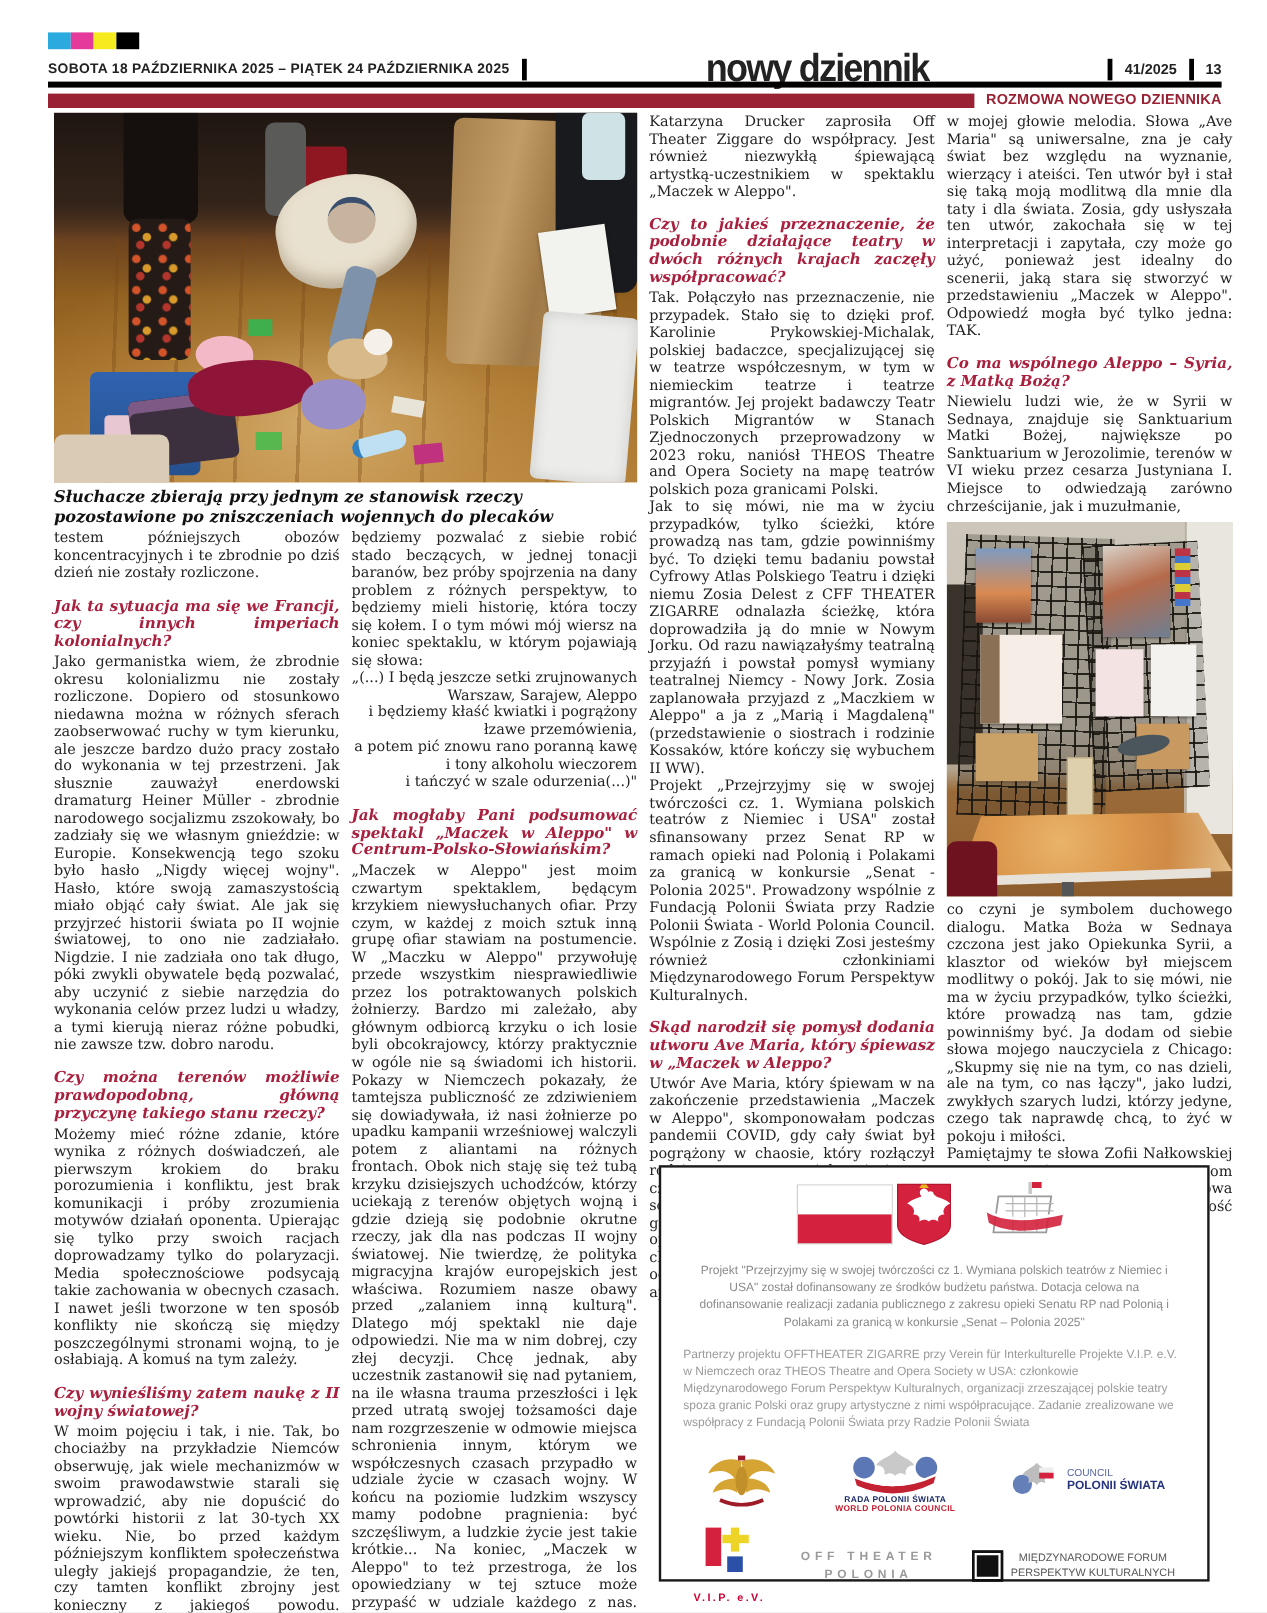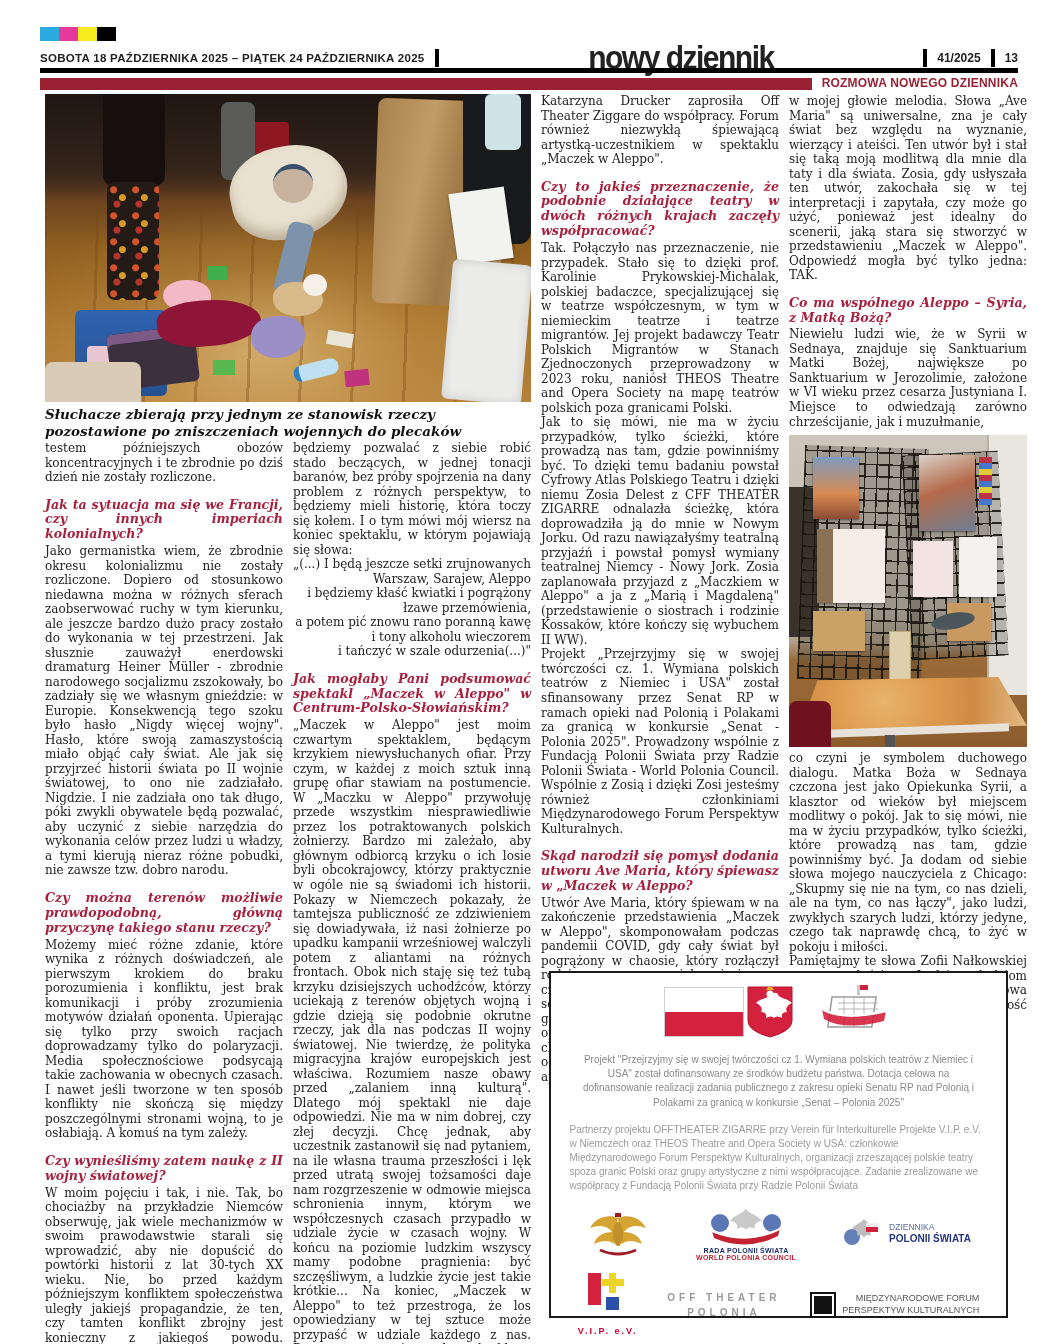--- a/index.html
+++ b/index.html
@@ -57,21 +57,21 @@
   .logo-row{display:flex;justify-content:space-around;align-items:center;margin-top:11px;height:60px;}
   .logo{display:flex;flex-direction:column;align-items:center;justify-content:center;text-align:center;}
   .wpc-t1{font-size:7px;font-weight:bold;color:#1d2d6b;letter-spacing:.3px;}
   .wpc-t2{font-size:7px;font-weight:bold;color:#c22232;letter-spacing:.3px;}
   .fps-text{font-size:10px;font-weight:bold;color:#27357f;text-align:left;line-height:1.25;}
   .vip-mark{position:relative;width:56px;height:40px;}
   .vip-label{font-size:9px;font-weight:bold;color:#c03;letter-spacing:2px;margin-top:13px;}
   .off-text{color:#9a9a9a;font-weight:bold;letter-spacing:4px;font-size:10px;line-height:1.5;white-space:pre-line;}
   .mfpk{display:flex;align-items:center;gap:6px;}
   .mfpk-sq{width:22px;height:22px;background:#111;border:2px solid #111;box-shadow:inset 0 0 0 2px #fff;}
-  .mfpk-text{font-size:9px;color:#555;text-align:right;line-height:1.3;white-space:pre-line;}
+  .mfpk-text{font-size:9px;color:#555;text-align:center;line-height:1.3;white-space:pre-line;}
 </style>
 </head>
 <body>
 
 <div class="page">
 
   <div class="regmarks">
     <span style="background:#2BAADF"></span>
     <span style="background:#E5399B"></span>
     <span style="background:#F5EB1E"></span>
@@ -140,34 +140,34 @@
         <p class="verse">a potem pić znowu rano poranną kawę</p>
         <p class="verse">i tony alkoholu wieczorem</p>
         <p class="verse">i tańczyć w szale odurzenia(...)"</p>
         <h3 class="q" style="color: rgb(168, 32, 62);">Jak mogłaby Pani podsumować spektakl „Maczek w Aleppo" w Centrum-Polsko-Słowiańskim?</h3>
         <p class="para">„Maczek w Aleppo" jest moim czwartym spektaklem, będącym krzykiem niewysłuchanych ofiar. Przy czym, w każdej z moich sztuk inną grupę ofiar stawiam na postumencie. W „Maczku w Aleppo" przywołuję przede wszystkim niesprawiedliwie przez los potraktowanych polskich żołnierzy. Bardzo mi zależało, aby głównym odbiorcą krzyku o ich losie byli obcokrajowcy, którzy praktycznie w ogóle nie są świadomi ich historii. Pokazy w Niemczech pokazały, że tamtejsza publiczność ze zdziwieniem się dowiadywała, iż nasi żołnierze po upadku kampanii wrześniowej walczyli potem z aliantami na różnych frontach. Obok nich staję się też tubą krzyku dzisiejszych uchodźców, którzy uciekają z terenów objętych wojną i gdzie dzieją się podobnie okrutne rzeczy, jak dla nas podczas II wojny światowej. Nie twierdzę, że polityka migracyjna krajów europejskich jest właściwa. Rozumiem nasze obawy przed „zalaniem inną kulturą". Dlatego mój spektakl nie daje odpowiedzi. Nie ma w nim dobrej, czy złej decyzji. Chcę jednak, aby uczestnik zastanowił się nad pytaniem, na ile własna trauma przeszłości i lęk przed utratą swojej tożsamości daje nam rozgrzeszenie w odmowie miejsca schronienia innym, którym we współczesnych czasach przypadło w udziale życie w czasach wojny. W końcu na poziomie ludzkim wszyscy mamy podobne pragnienia: być szczęśliwym, a ludzkie życie jest takie krótkie... Na koniec, „Maczek w Aleppo" to też przestroga, że los opowiedziany w tej sztuce może przypaść w udziale każdego z nas. Przestroga ta otwiera cały spektakl.</p>
       </div>
 
   </div>
 
   <div class="col" id="col3">
-      <p class="para">Katarzyna Drucker zaprosiła Off Theater Ziggare do współpracy. Forum również niezwykłą śpiewającą artystką-uczestnikiem w spektaklu „Maczek w Aleppo".</p>
+      <p class="para">Katarzyna Drucker zaprosiła Off Theater Ziggare do współpracy. Jest również niezwykłą śpiewającą artystką-uczestnikiem w spektaklu „Maczek w Aleppo".</p>
       <h3 class="q" style="color: rgb(168, 32, 62);">Czy to jakieś przeznaczenie, że podobnie działające teatry w dwóch różnych krajach zaczęły współpracować?</h3>
       <p class="para">Tak. Połączyło nas przeznaczenie, nie przypadek. Stało się to dzięki prof. Karolinie Prykowskiej-Michalak, polskiej badaczce, specjalizującej się w teatrze współczesnym, w tym w niemieckim teatrze i teatrze migrantów. Jej projekt badawczy Teatr Polskich Migrantów w Stanach Zjednoczonych przeprowadzony w 2023 roku, naniósł THEOS Theatre and Opera Society na mapę teatrów polskich poza granicami Polski.</p>
       <p class="para">Jak to się mówi, nie ma w życiu przypadków, tylko ścieżki, które prowadzą nas tam, gdzie powinniśmy być. To dzięki temu badaniu powstał Cyfrowy Atlas Polskiego Teatru i dzięki niemu Zosia Delest z CFF THEATER ZIGARRE odnalazła ścieżkę, która doprowadziła ją do mnie w Nowym Jorku. Od razu nawiązałyśmy teatralną przyjaźń i powstał pomysł wymiany teatralnej Niemcy - Nowy Jork. Zosia zaplanowała przyjazd z „Maczkiem w Aleppo" a ja z „Marią i Magdaleną" (przedstawienie o siostrach i rodzinie Kossaków, które kończy się wybuchem II WW).</p>
       <p class="para">Projekt „Przejrzyjmy się w swojej twórczości cz. 1. Wymiana polskich teatrów z Niemiec i USA" został sfinansowany przez Senat RP w ramach opieki nad Polonią i Polakami za granicą w konkursie „Senat - Polonia 2025". Prowadzony wspólnie z Fundacją Polonii Świata przy Radzie Polonii Świata - World Polonia Council. Wspólnie z Zosią i dzięki Zosi jesteśmy również członkiniami Międzynarodowego Forum Perspektyw Kulturalnych.</p>
       <h3 class="q" style="color: rgb(168, 32, 62);">Skąd narodził się pomysł dodania utworu Ave Maria, który śpiewasz w „Maczek w Aleppo?</h3>
       <p class="para">Utwór Ave Maria, który śpiewam w na zakończenie przedstawienia „Maczek w Aleppo", skomponowałam podczas pandemii COVID, gdy cały świat był pogrążony w chaosie, który rozłączył rodziny czasem na wiele miesięcy, a czasem na zawsze. To był w pewnym sensie czas wojny z niewidocznym gołym okiem wrogiem. Ja opiekowałam się wtedy moim ciężko chorym tatą. Byliśmy razem odizolowani. Usłyszałam podkład w aplikacji tzw. Beat i wtedy powstała</p>
     </div>
 
   <div class="col" id="col4">
     <div>
         <p class="para">w mojej głowie melodia. Słowa „Ave Maria" są uniwersalne, zna je cały świat bez względu na wyznanie, wierzący i ateiści. Ten utwór był i stał się taką moją modlitwą dla mnie dla taty i dla świata. Zosia, gdy usłyszała ten utwór, zakochała się w tej interpretacji i zapytała, czy może go użyć, ponieważ jest idealny do scenerii, jaką stara się stworzyć w przedstawieniu „Maczek w Aleppo". Odpowiedź mogła być tylko jedna: TAK.</p>
         <h3 class="q" style="color: rgb(168, 32, 62);">Co ma wspólnego Aleppo – Syria, z Matką Bożą?</h3>
-        <p class="para">Niewielu ludzi wie, że w Syrii w Sednaya, znajduje się Sanktuarium Matki Bożej, największe po Sanktuarium w Jerozolimie, założone w VI wieku przez cesarza Justyniana I. Miejsce to odwiedzają zarówno chrześcijanie, jak i muzułmanie,</p>
+        <p class="para">Niewielu ludzi wie, że w Syrii w Sednaya, znajduje się Sanktuarium Matki Bożej, największe po Sanktuarium w Jerozolimie, terenów w VI wieku przez cesarza Justyniana I. Miejsce to odwiedzają zarówno chrześcijanie, jak i muzułmanie,</p>
       </div>
 
     <div class="photo2">
       <div class="ph" style="left:198px;top:0;width:40px;height:260px;background:#e9e6df;border-left:2px solid #b9b2a4;"></div>
       <div class="ph" style="left:0;top:52px;width:30px;height:150px;background:#3a332c;border-radius:0 10px 10px 0;"></div>
       <div class="ph grid" style="left:12px;top:12px;width:124px;height:234px;transform:rotate(2deg);"></div>
       <div class="ph grid" style="left:118px;top:18px;width:96px;height:205px;transform:rotate(-3deg);"></div>
       <div class="ph" style="left:24px;top:22px;width:46px;height:62px;background:linear-gradient(180deg,#7e9bc0 0%,#d98a52 60%,#8a4a33 100%);box-shadow:0 1px 2px rgba(0,0,0,.5);"></div>
       <div class="ph" style="left:28px;top:94px;width:52px;height:74px;background:#f6eee6;box-shadow:0 1px 2px rgba(0,0,0,.4);border-left:16px solid #8a7155;"></div>
       <div class="ph" style="left:24px;top:176px;width:52px;height:40px;background:#caa268;box-shadow:0 1px 2px rgba(0,0,0,.4);"></div>
@@ -234,21 +234,21 @@
         <span class="wpc-t2">WORLD POLONIA COUNCIL</span>
       </div>
       <div class="logo" style="flex-direction:row;gap:7px;">
         <svg width="40" height="34" viewBox="0 0 40 34">
           <circle cx="10" cy="20" r="8" fill="#3f5fa8" opacity=".8"></circle>
           <path d="M22 2 c-4 5 -9 5 -12 10 c5 0 6 3 5 7 c3 -2 6 -1 7 2 c1 -3 4 -4 7 -2 c-1 -4 0 -7 5 -7 c-3 -5 -8 -5 -12 -10 Z" fill="#bdbdbd"></path>
           <path d="M24 10 h12 v5 h-12 Z" fill="#D4213D"></path>
           <path d="M24 6 h12 v4 h-12 Z" fill="#eee"></path>
         </svg>
         <div class="fps-text">
-          <div style="font-weight:normal;font-size:8.5px;color:#5a6aa8;">DZIENNIKA</div>
+          <div style="font-weight:normal;font-size:8.5px;color:#5a6aa8;">COUNCIL</div>
           <div>POLONII ŚWIATA</div>
         </div>
       </div>
     </div>
     <div class="logo-row">
       <div class="logo">
         <div class="vip-mark">
           <div style="position:absolute;left:8px;top:0;width:13px;height:32px;background:#D4213D;"></div>
           <div style="position:absolute;left:22px;top:6px;width:22px;height:7px;background:#EFD428;"></div>
           <div style="position:absolute;left:29px;top:0;width:7px;height:20px;background:#EFD428;"></div>

